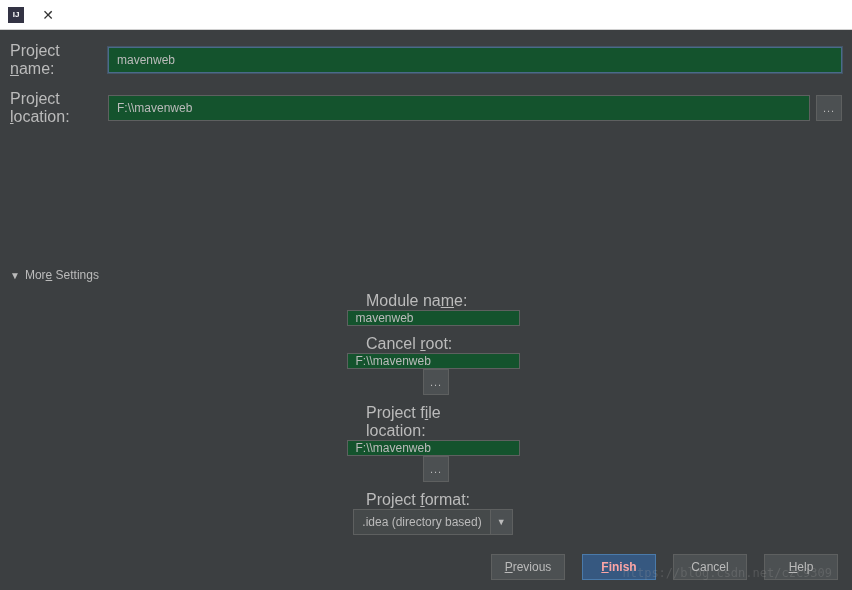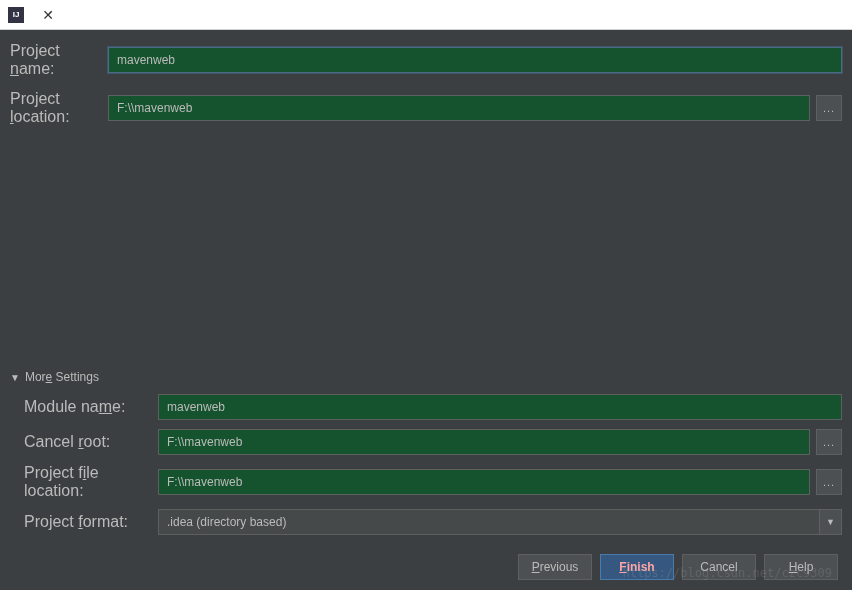--- a/index.html
+++ b/index.html
@@ -119,20 +119,21 @@
       font-size: 10px;
     }
     .more-settings-header .label .underline {
       text-decoration: underline;
     }
     .more-settings-body {
       padding-left: 14px;
     }
     .more-settings-body .form-row {
       margin-bottom: 9px;
+      flex-direction: column;
     }
     .more-settings-body .form-label {
       width: 134px;
     }
     .select-wrapper {
       flex: 1;
       display: flex;
     }
     .select-display {
       flex: 1;
@@ -158,21 +159,21 @@
       font-size: 9px;
       cursor: pointer;
     }
     .footer {
       height: 46px;
       background: #3c3f41;
       display: flex;
       align-items: center;
       justify-content: flex-end;
       padding: 0 14px;
-      gap: 8px;
+      gap: 17px;
     }
     .btn {
       height: 26px;
       min-width: 74px;
       background: #4c5052;
       border: 1px solid #5e6060;
       color: #bbbbbb;
       font-size: 12px;
       cursor: pointer;
       display: flex;

